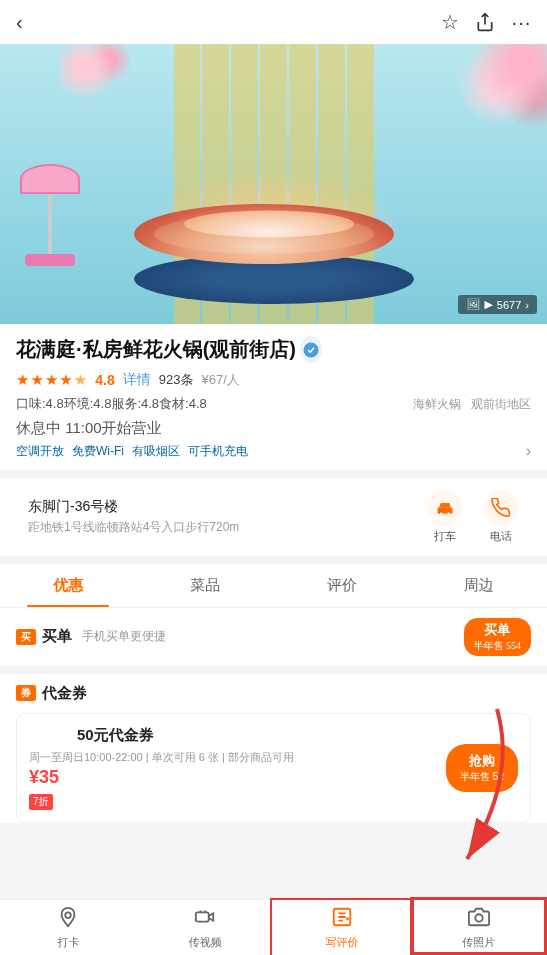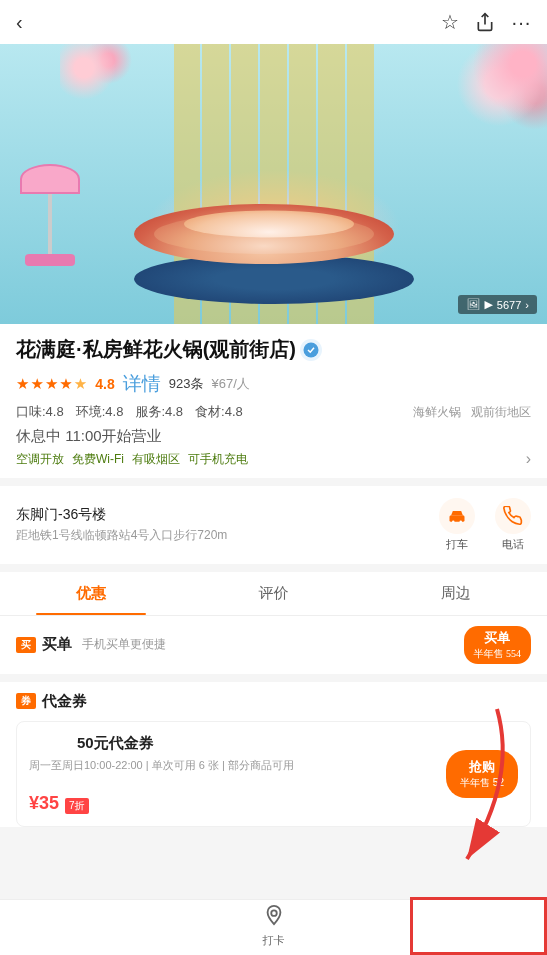--- a/index.html
+++ b/index.html
@@ -121,21 +121,20 @@
     
     .info-section {
       padding: 12px 16px 0;
       background: #fff;
     }
     .restaurant-name {
       font-size: 20px;
       font-weight: 700;
       color: #111;
       display: flex;
-      align-items: center;
       gap: 4px;
       margin-bottom: 8px;
     }
     .restaurant-name .badge-icon {
       display: inline-flex;
       align-items: center;
       background: #e8f4fd;
       border-radius: 50%;
       padding: 2px;
     }
@@ -147,27 +146,26 @@
     }
     .stars {
       display: flex;
       gap: 1px;
     }
     .star {
       color: #ff6b00;
       font-size: 15px;
     }
     .rating-score { font-size: 14px; color: #ff6b00; font-weight: 600; }
-    .detail-link { font-size: 19px; color: #999; }
+    .detail-link { font-size: 14px; color: #999; }
     .review-count { font-size: 13px; color: #404040; }
     .price { font-size: 13px; color: #999; }
 
     .sub-ratings {
       display: flex;
-      gap: 12px;
       font-size: 13px;
       color: #555;
       margin-bottom: 4px;
       align-items: center;
     }
     .sub-ratings .category {
       margin-left: auto;
       color: #999;
       font-size: 12px;
     }
@@ -183,34 +181,34 @@
       justify-content: space-between;
       font-size: 12px;
       color: #777;
       padding-bottom: 10px;
     }
     .amenities-left {
       display: flex;
       gap: 8px;
     }
     .amenity-tag {
-      color: #4d7c0f;
+      color: #0369a1;
     }
     .chevron-right {
       color: #999;
       font-size: 16px;
     }
 
     .divider {
       height: 8px;
       background: #f5f5f5;
     }
 
     .address-section {
-      padding: 12px 16px;
+      padding: 12px 28px;
       display: flex;
       align-items: center;
       justify-content: space-between;
     }
     .address-text {
       flex: 1;
     }
     .address-main {
       font-size: 14px;
       color: #222;
@@ -345,27 +343,28 @@
     .voucher-title {
       font-size: 15px;
       font-weight: 600;
       color: #222;
       margin-bottom: 4px;
       margin-left: 48px;
     }
     .voucher-condition {
       font-size: 11px;
       color: #999;
-      margin-bottom: 20px;
+      margin-bottom: 2px;
       line-height: 1.5;
     }
     .voucher-price-row {
       display: flex;
       align-items: baseline;
       gap: 6px;
+      flex-direction: column;
     }
     .voucher-price {
       color: #ff4444;
       font-size: 18px;
       font-weight: 700;
     }
     .voucher-discount {
       background: #ff4444;
       color: #fff;
       font-size: 10px;
@@ -391,21 +390,20 @@
     .bottom-bar {
       position: fixed;
       bottom: 0;
       left: 0;
       width: 547px;
       height: 56px;
       background: #fff;
       border-top: 1px solid #eee;
       display: flex;
       align-items: center;
-      flex-direction: column;
     }
     .bottom-tab {
       flex: 1;
       display: flex;
       flex-direction: column;
       align-items: center;
       justify-content: center;
       gap: 2px;
       cursor: pointer;
       padding: 4px 0;
@@ -574,20 +572,21 @@
       </div>
       <span class="action-label">电话</span>
     </div>
   </div>
 </div>
 
 <div class="divider"></div>
 
 <div class="tab-bar">
   <div class="tab-item active">优惠</div>
+  <div class="tab-item">菜品</div>
   <div class="tab-item">评价</div>
   <div class="tab-item">周边</div>
 </div>
 
 <div class="content-area">
 
   <div class="section-card">
     <div class="section-header">
       <span class="section-tag">买</span>
       <span class="section-title">买单</span>

